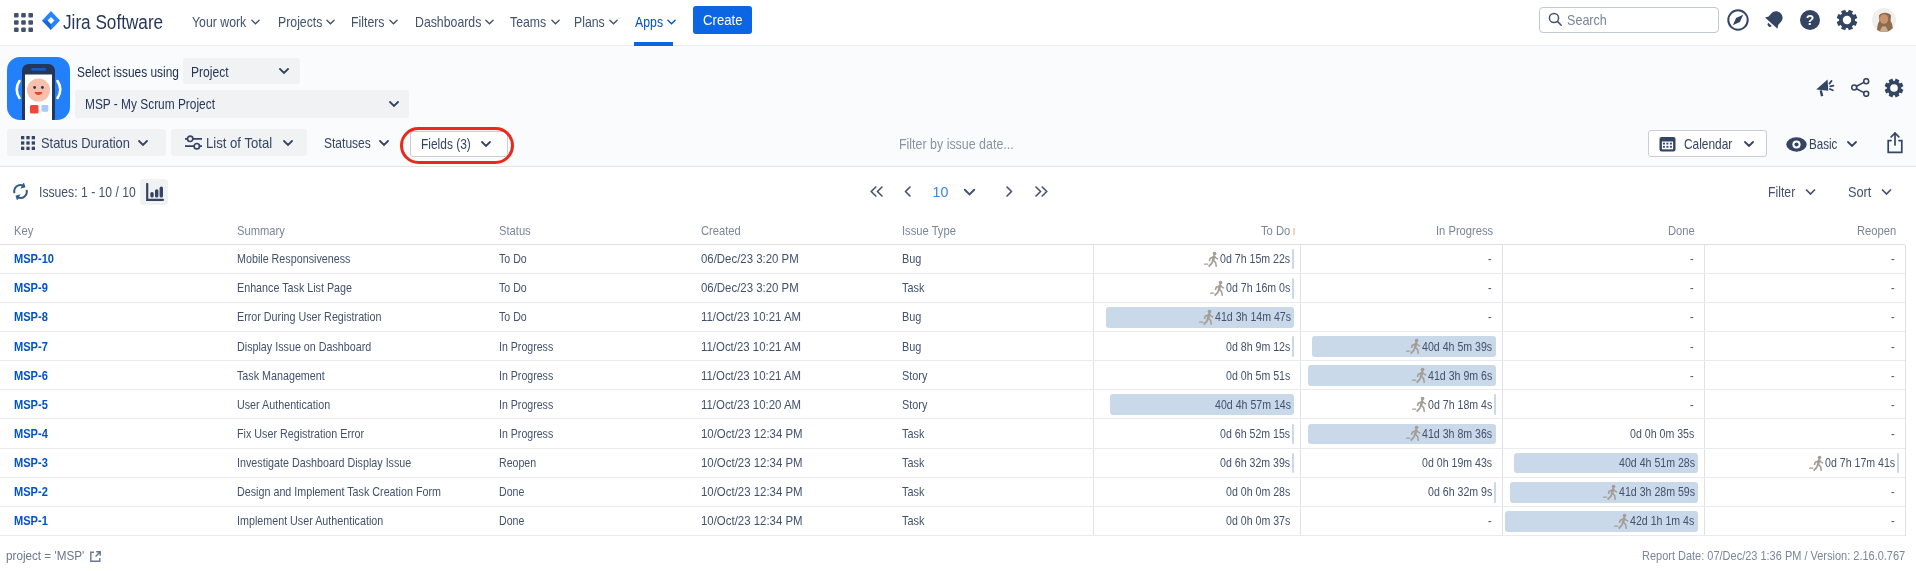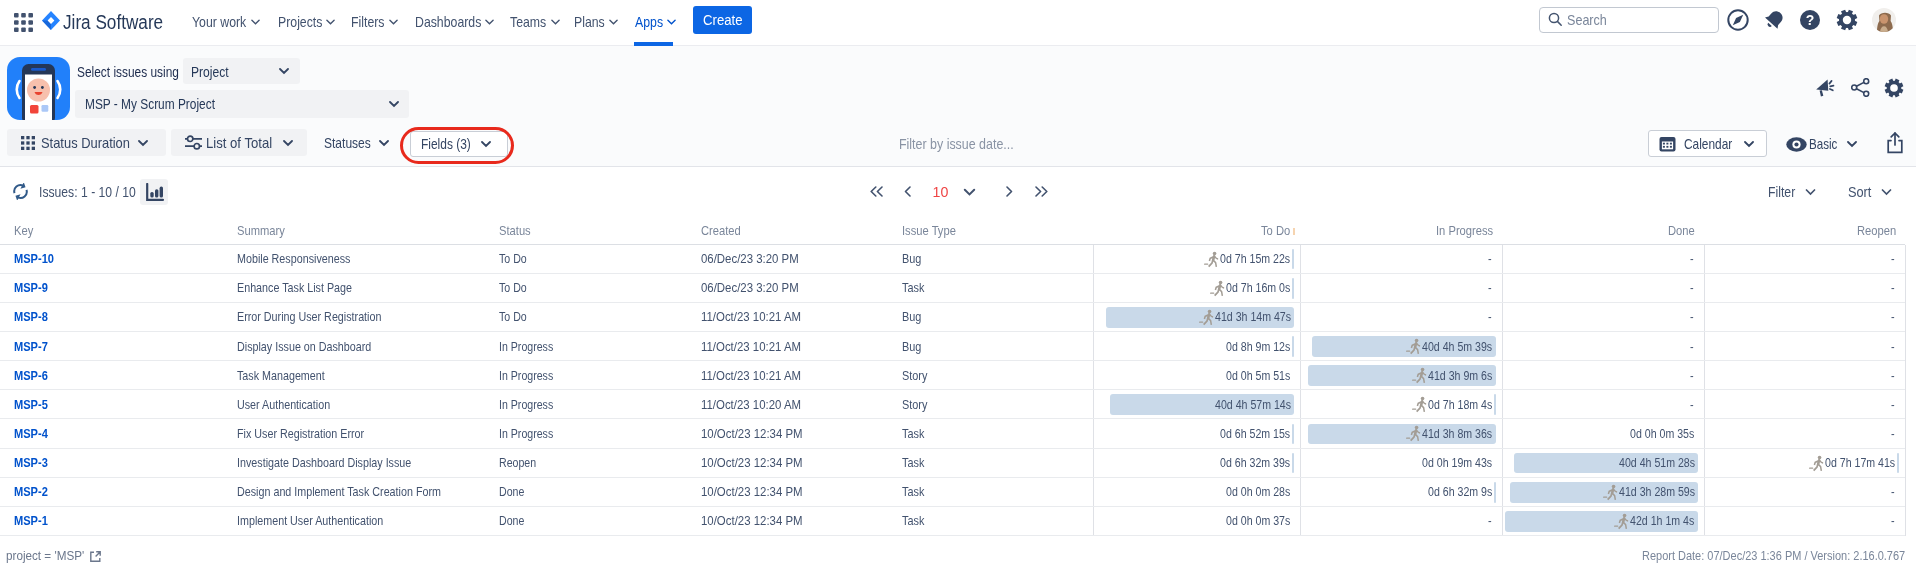--- a/index.html
+++ b/index.html
@@ -234,21 +234,21 @@
 <rect x="4.3" y="9" width="3.4" height="5.6" rx="1.6" fill="#344563"></rect>
 <rect x="9" y="6.2" width="3.4" height="8.4" rx="1.6" fill="#344563"></rect>
 <rect x="13.6" y="3.6" width="3.4" height="11" rx="1.6" fill="#344563"></rect>
   </svg>
 <svg class="abs" style="left:869px;top:186px" width="15" height="11" viewBox="0 0 15 11">
     <path d="M6.8 1 L2.2 5.5 L6.8 10 M13 1 L8.4 5.5 L13 10" stroke="#42526E" stroke-width="1.6" fill="none" stroke-linecap="round" stroke-linejoin="round"></path>
   </svg>
 <svg class="abs" style="left:904px;top:186px" width="8" height="11" viewBox="0 0 8 11">
     <path d="M6 1 L1.5 5.5 L6 10" stroke="#42526E" stroke-width="1.6" fill="none" stroke-linecap="round" stroke-linejoin="round"></path>
   </svg>
-<div class="t" style="left:932.6px;top:181.7px;font-size:14.2px;color:#ef4444;font-weight:normal;transform:scaleX(1.0);">10</div>
+<div class="t" style="left:932.6px;top:181.7px;font-size:14.2px;color:#3b82f6;font-weight:normal;transform:scaleX(1.0);">10</div>
 <svg class="abs" style="left:963px;top:188px" width="13" height="9" viewBox="0 0 13 9">
     <path d="M1.8 1.8 L6.5 6.4 L11.2 1.8" stroke="#42526E" stroke-width="2" fill="none" stroke-linecap="round"></path>
   </svg>
 <svg class="abs" style="left:1005px;top:186px" width="8" height="11" viewBox="0 0 8 11">
     <path d="M2 1 L6.5 5.5 L2 10" stroke="#42526E" stroke-width="1.6" fill="none" stroke-linecap="round" stroke-linejoin="round"></path>
   </svg>
 <svg class="abs" style="left:1034px;top:186px" width="15" height="11" viewBox="0 0 15 11">
     <path d="M2 1 L6.6 5.5 L2 10 M8.2 1 L12.8 5.5 L8.2 10" stroke="#42526E" stroke-width="1.6" fill="none" stroke-linecap="round" stroke-linejoin="round"></path>
   </svg>
 <div class="t" style="left:1768.0px;top:181.7px;font-size:14.2px;color:#42526E;font-weight:normal;transform:scaleX(0.863);">Filter</div>

